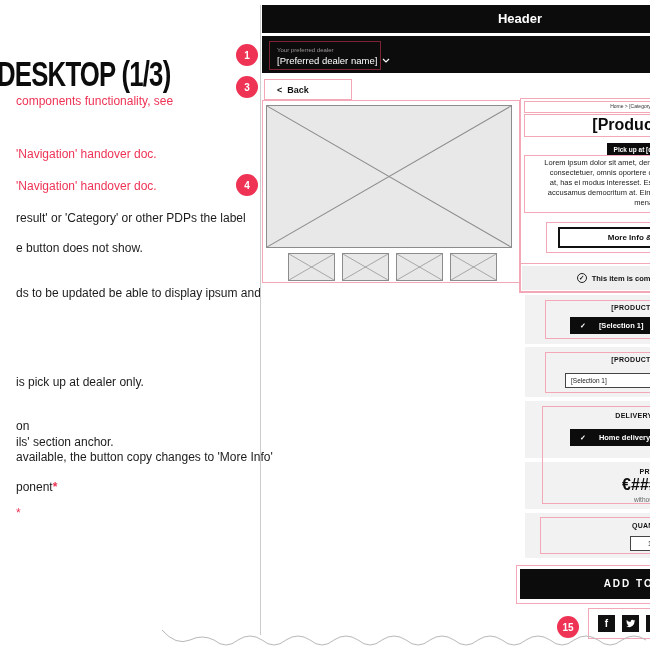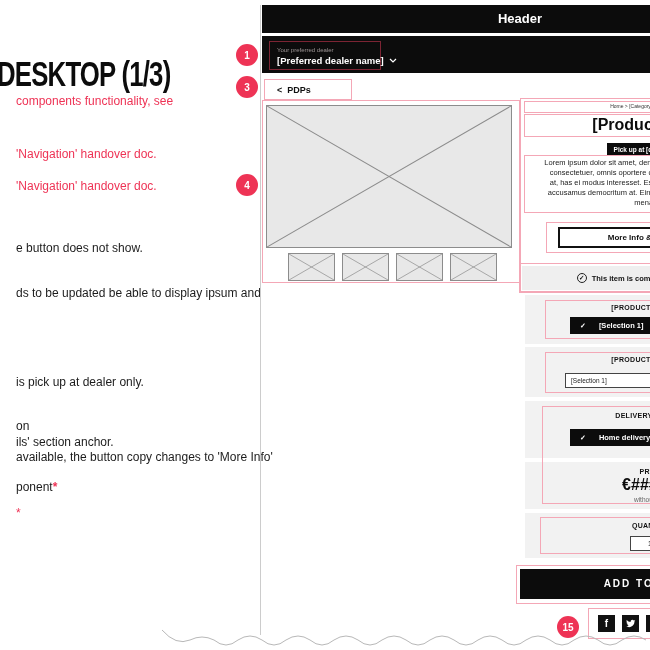--- a/index.html
+++ b/index.html
@@ -26,21 +26,21 @@
   .callout{position:absolute;width:22px;height:22px;border-radius:50%;background:var(--accent);
            color:#fff;font-size:10px;font-weight:bold;display:flex;align-items:center;justify-content:center;}
 
   
   .page-edge{position:absolute;left:260px;top:5px;width:1px;height:630px;background:#cccccc;}
   .wf-header{position:absolute;left:262px;top:5px;width:516px;height:28px;background:#0c0c0c;
              color:#fff;font-size:13px;font-weight:bold;text-align:center;line-height:28px;}
   .wf-dealer{position:absolute;left:262px;top:36px;width:516px;height:37px;background:#0c0c0c;}
   .dealer-box{position:absolute;left:269px;top:41px;width:112px;height:29px;border:1px solid var(--darkred);}
   .dealer-label{position:absolute;left:277px;top:47px;font-size:6px;color:#9e9696;}
-  .dealer-value{position:absolute;left:277px;top:55px;font-size:9.5px;font-weight:bold;color:#fff;
+  .dealer-value{position:absolute;left:277px;top:55px;font-size:9.5px;font-weight:normal;color:#fff;
                 display:flex;align-items:center;gap:5px;white-space:nowrap;}
   .back-btn{position:absolute;left:264px;top:79px;width:88px;height:21px;border:1px solid var(--pink);
             background:#fff;display:flex;align-items:center;padding-left:12px;gap:5px;
             font-size:9px;font-weight:bold;color:#111;}
   .pink-box{position:absolute;border:1px solid var(--pink);}
   .ph{position:absolute;background:var(--phfill);border:1px solid var(--phborder);}
   .ph svg{position:absolute;left:0;top:0;width:100%;height:100%;}
   .graysec{position:absolute;left:525px;width:253px;background:var(--secbg);}
   .c-head{position:absolute;left:524px;width:254px;text-align:center;font-size:7px;font-weight:bold;
           color:#111;letter-spacing:.3px;white-space:nowrap;}
@@ -78,20 +78,21 @@
 </head>
 <body>
 
 <div class="canvas">
 
   <div class="ann-title">DESKTOP (1/3)</div>
   <div class="ann red" style="top:94px">components functionality, see</div>
   <div class="ann red" style="top:147px">'Navigation' handover doc.</div>
   <div class="ann red" style="top:179px">'Navigation' handover doc.</div>
 
+  <div class="ann" style="top:211px">result' or 'Category' or other PDPs the label</div>
   <div class="ann" style="top:241px">e button does not show.</div>
 
   <div class="ann" style="top:286px">ds to be updated be able to display ipsum and</div>
 
   <div class="ann" style="top:375px">is pick up at dealer only.</div>
 
   <div class="ann" style="top:419px">on</div>
   <div class="ann" style="top:435px">ils' section anchor.</div>
   <div class="ann" style="top:450px">available, the button copy changes to 'More Info'</div>
 
@@ -113,21 +114,21 @@
   <div class="dealer-label">Your preferred dealer</div>
   <div class="dealer-value">
     <span>[Preferred dealer name]</span>
     <svg width="8" height="5" viewBox="0 0 8 5">
         <path d="M1 1l3 3 3-3" stroke="#fff" stroke-width="1.2" fill="none"></path>
       </svg>
   </div>
 
   <div class="back-btn">
     <span>&lt;</span>
-    <span>PDPs</span>
+    <span>Back</span>
   </div>
 
   <div class="pink-box" style="left:262px;top:100px;width:258px;height:183px"></div>
   <div class="ph" style="left:266px;top:105px;width:246px;height:143px">
     <svg preserveAspectRatio="none" viewBox="0 0 100 100">
         <path d="M0 0L100 100M100 0L0 100" stroke="#8c8c8c" stroke-width="0.6" fill="none"></path>
       </svg>
   </div>
   <div class="ph" style="left:288px;top:253px;width:47px;height:28px">
       <svg preserveAspectRatio="none" viewBox="0 0 100 100">

